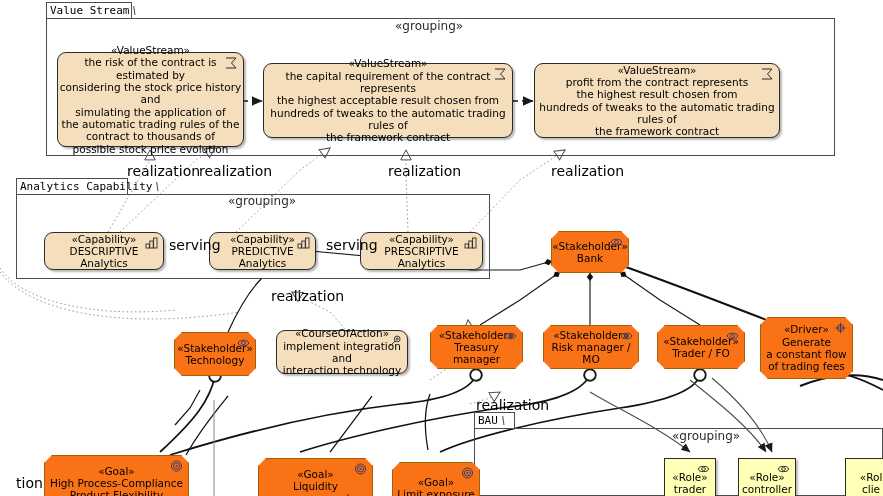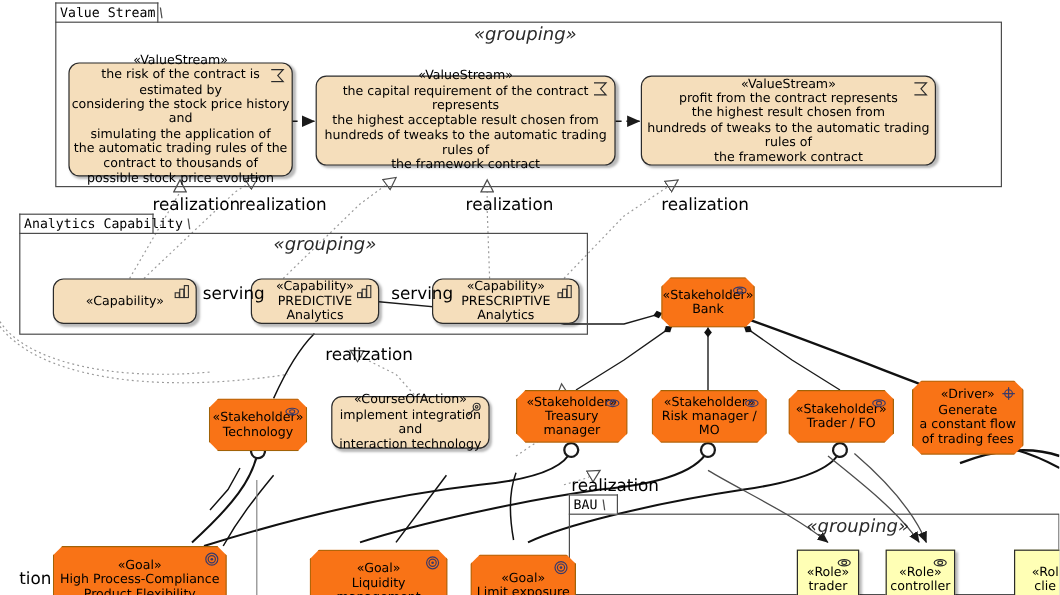--- a/index.html
+++ b/index.html
@@ -46,22 +46,21 @@
     height: 17px;
   }
   .group-tab .slash {
     display: inline-block;
     transform: skewX(-18deg);
     margin-left: 2px;
     color: #4d4d4d;
   }
   .grouping-kw {
     position: absolute;
-    font-style: italic;
-    font-size: 15px;
+    font-size: 12px;
     color: #2b2b2b;
     white-space: nowrap;
   }
 
   
   .node {
     position: absolute;
     box-sizing: border-box;
     display: flex;
     flex-direction: column;
@@ -255,20 +254,21 @@
 
   <div class="node n-tan" style="left:44px; top:232px; width:120px; height:38px;">
     <span class="glyph">
       <svg width="13" height="12" viewBox="0 0 13 12">
         <rect x="1" y="7" width="3.4" height="4" fill="none" stroke="#2b2b2b" stroke-width="0.9"></rect>
         <rect x="4.8" y="4" width="3.4" height="7" fill="none" stroke="#2b2b2b" stroke-width="0.9"></rect>
         <rect x="8.6" y="1" width="3.4" height="10" fill="none" stroke="#2b2b2b" stroke-width="0.9"></rect>
       </svg>
     </span>
     <span class="stereo">«Capability»</span>
+    <span class="nm">DESCRIPTIVE Analytics</span>
   </div>
 
   <div class="node n-tan" style="left:209px; top:232px; width:107px; height:38px;">
     <span class="glyph">
       <svg width="13" height="12" viewBox="0 0 13 12">
         <rect x="1" y="7" width="3.4" height="4" fill="none" stroke="#2b2b2b" stroke-width="0.9"></rect>
         <rect x="4.8" y="4" width="3.4" height="7" fill="none" stroke="#2b2b2b" stroke-width="0.9"></rect>
         <rect x="8.6" y="1" width="3.4" height="10" fill="none" stroke="#2b2b2b" stroke-width="0.9"></rect>
       </svg>
     </span>

